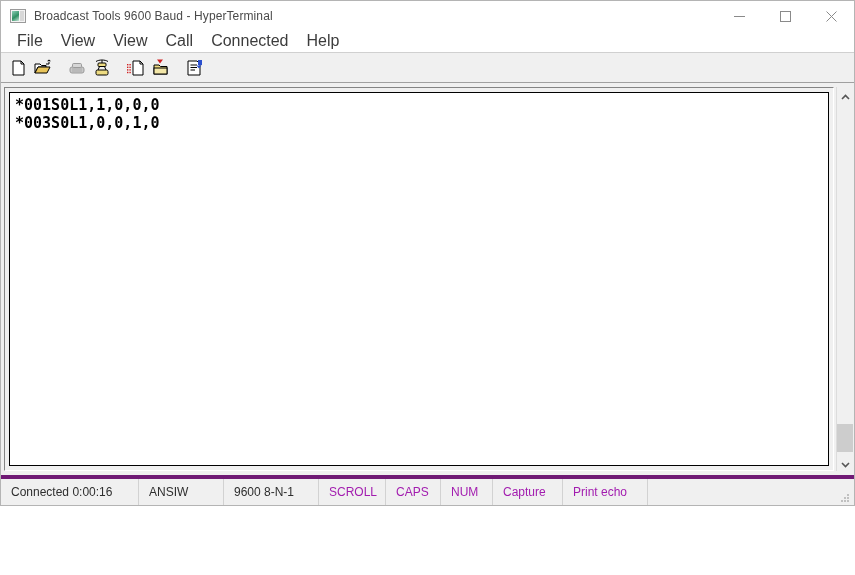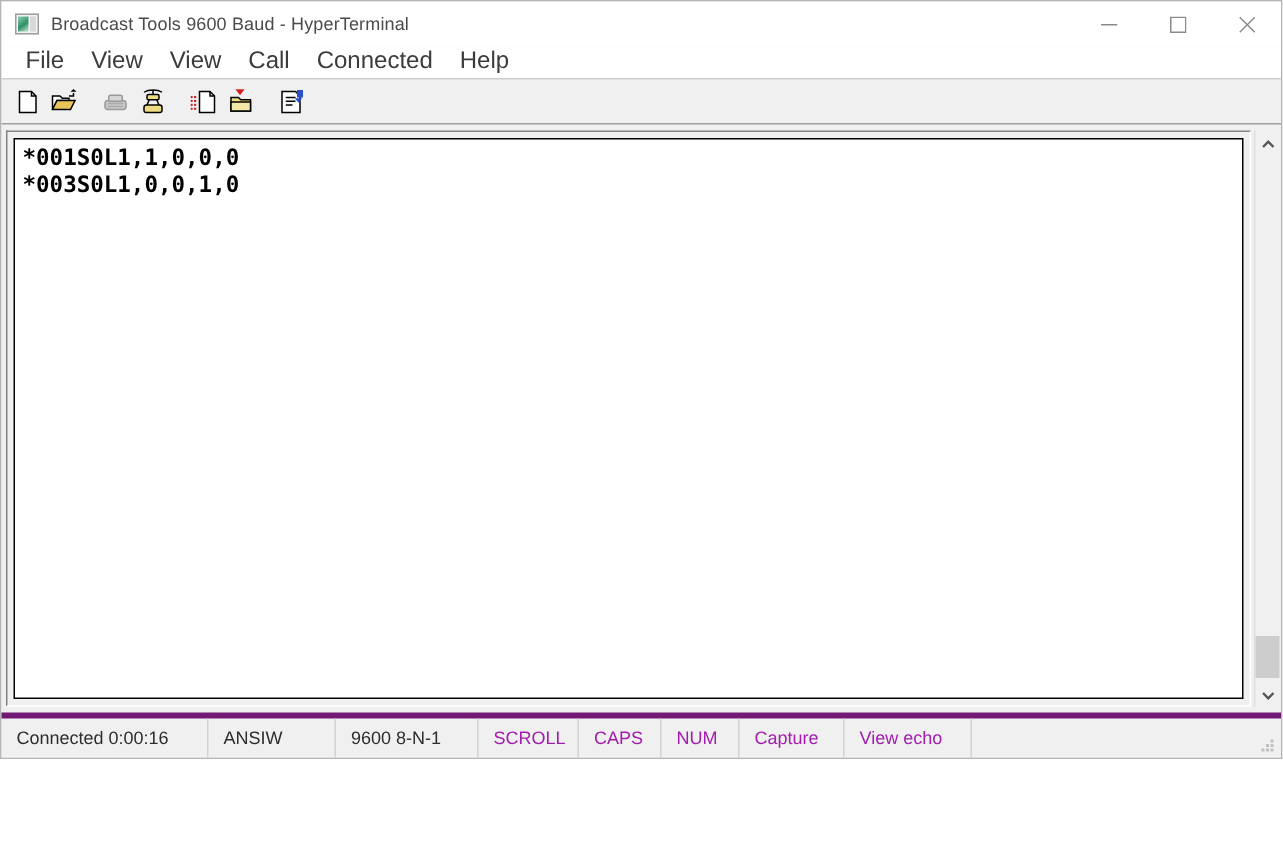--- a/index.html
+++ b/index.html
@@ -394,21 +394,21 @@
   </div>
 
   <div class="statusbar">
     <div class="sb-cell" style="width:138px">Connected 0:00:16</div>
     <div class="sb-cell" style="width:85px">ANSIW</div>
     <div class="sb-cell" style="width:95px">9600 8-N-1</div>
     <div class="sb-cell dim" style="width:67px">SCROLL</div>
     <div class="sb-cell dim" style="width:55px">CAPS</div>
     <div class="sb-cell dim" style="width:52px">NUM</div>
     <div class="sb-cell dim" style="width:70px">Capture</div>
-    <div class="sb-cell dim" style="width:85px">View echo</div>
+    <div class="sb-cell dim" style="width:85px">Print echo</div>
     <div class="sb-cell last"></div>
     <div class="resize-grip">
       <svg width="12" height="12" viewBox="0 0 12 12">
         <g fill="#c0c0c0">
           <rect x="8" y="2" width="2" height="2"></rect>
           <rect x="5" y="5" width="2" height="2"></rect>
             <rect x="8" y="5" width="2" height="2"></rect>
           <rect x="2" y="8" width="2" height="2"></rect>
             <rect x="5" y="8" width="2" height="2"></rect>
             <rect x="8" y="8" width="2" height="2"></rect>

